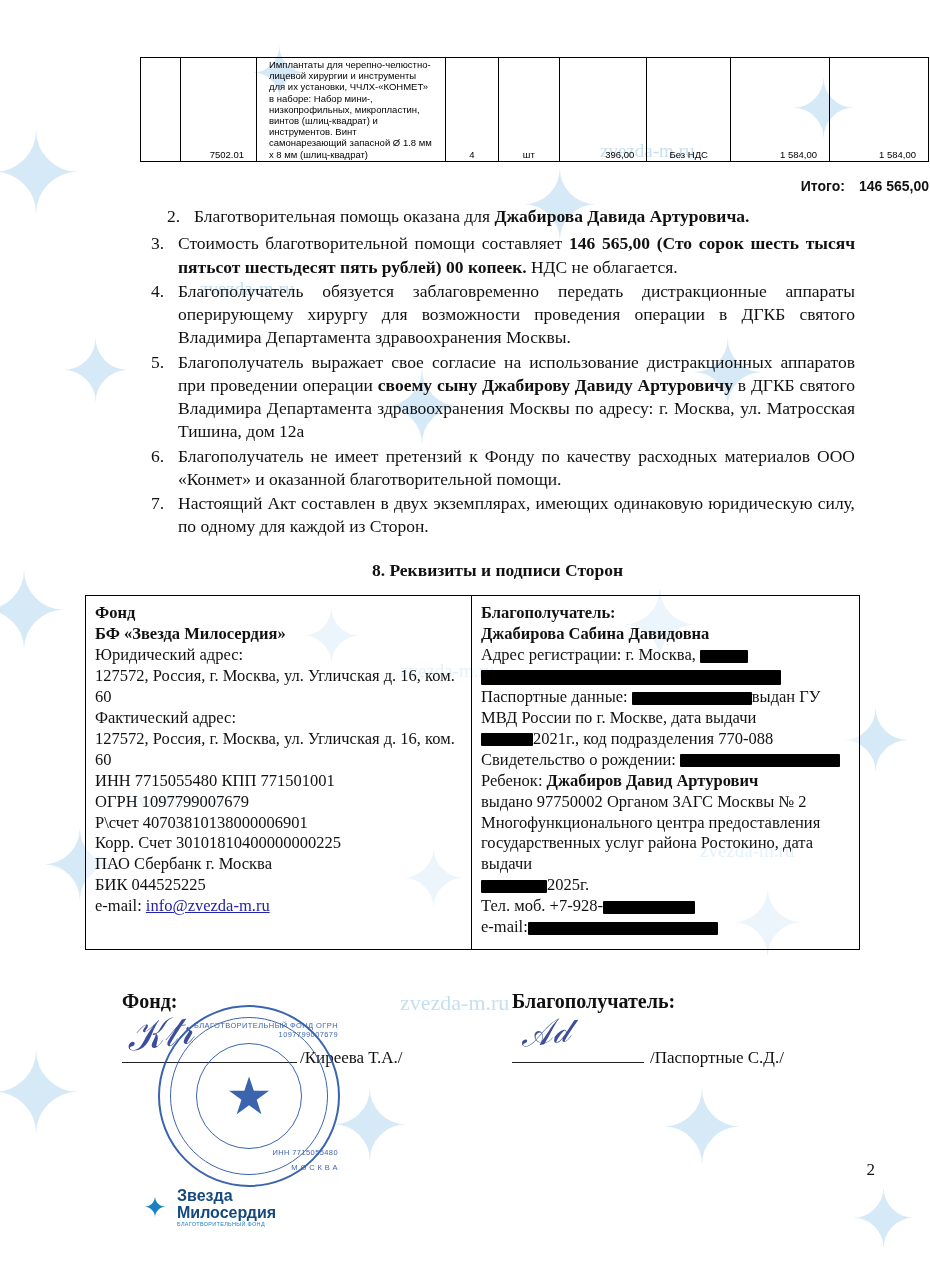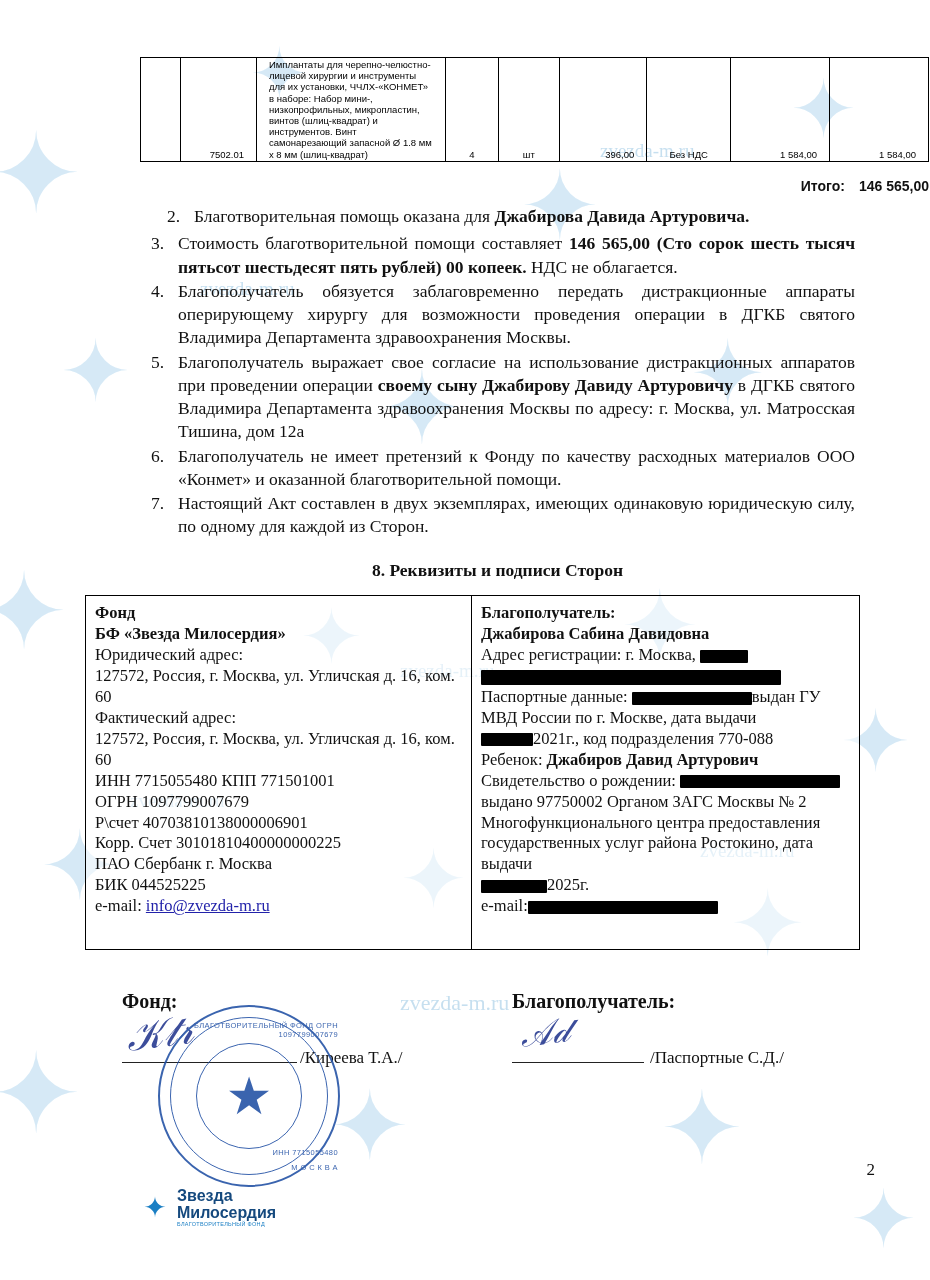--- a/index.html
+++ b/index.html
@@ -407,29 +407,32 @@
         <span class="redact" style="width:300px;height:15px;"></span>
       </div>
       <div>
         <span>Паспортные данные:</span>
         <span class="redact" style="width:120px;"></span><span>выдан ГУ МВД России по г. Москве, дата выдачи</span>
       </div>
       <div>
         <span class="redact" style="width:52px;"></span><span>2021г., код подразделения 770-088</span>
       </div>
       <div>
-        <span>Ребенок: </span><b>Джабиров Давид Артурович</b>
-      </div>
-      <div>
         <span>Свидетельство о рождении:</span>
         <span class="redact" style="width:160px;"></span>
       </div>
+      <div>
+        <span>Ребенок: </span><b>Джабиров Давид Артурович</b>
+      </div>
       <div>выдано 97750002 Органом ЗАГС Москвы № 2 Многофункционального центра предоставления государственных услуг района Ростокино, дата выдачи</div>
       <div>
         <span class="redact" style="width:66px;"></span><span>2025г.</span>
+      </div>
+      <div>
+        <span>Тел. моб. +7-928-</span><span class="redact" style="width:92px;"></span>
       </div>
       <div>
         <span>e-mail:</span><span class="redact" style="width:190px;"></span>
       </div>
     </div>
   </div>
 
   <div class="sig sig-fond">Фонд:</div>
   <div class="sig sig-benef">Благополучатель:</div>
 

